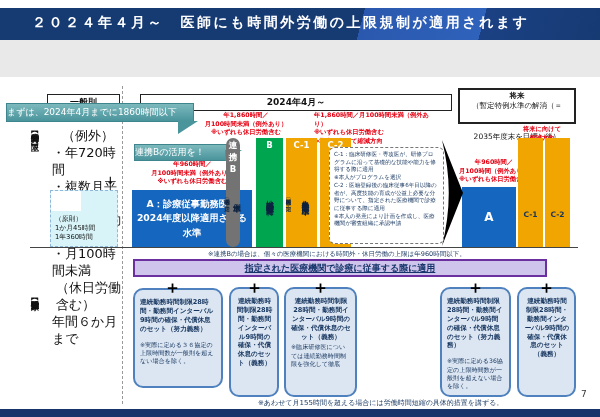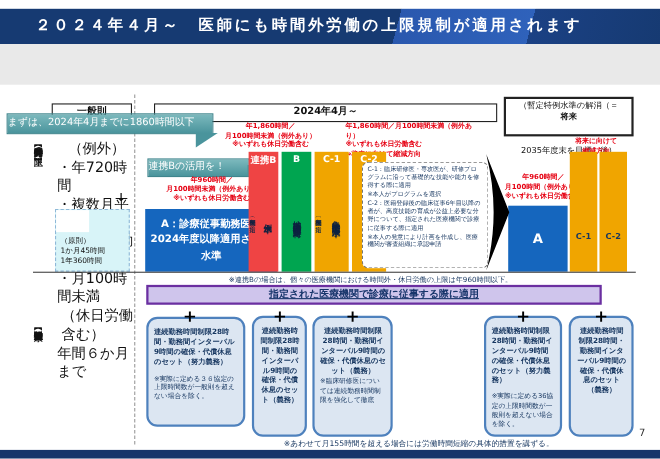--- a/index.html
+++ b/index.html
@@ -52,21 +52,21 @@
   .red-limit { left:448px; top:158px; width:92px; text-align:center; }
 
   .a-box { left:132px; top:190px; width:120px; height:57px; background:#1566be; color:#fff; font-weight:bold;
     font-size:9.3px; line-height:1.55; text-align:center; display:flex; align-items:center; justify-content:center; padding:2px; }
 
   .col { top:138px; height:109px; text-align:center; }
   .col-hdr { color:#fff; font-weight:bold; font-size:8.5px; padding-top:2px; height:15px; }
   .col-body { writing-mode:vertical-rl; margin:0 auto; color:#0d2240; font-weight:bold; font-size:7.5px; letter-spacing:1px; }
   .col-sub { writing-mode:vertical-rl; color:#0d2240; font-size:5.5px; font-weight:normal; }
   .col-body-wrap { display:flex; flex-direction:row-reverse; justify-content:center; height:90px; }
-  .renkei-col { left:226px; width:27px; background:#ef4444; }
+  .renkei-col { left:226px; width:14px; background:#737373;border-radius:13px; }
   .b-col { left:256px; width:27px; background:#00a550; }
   .c1-col { left:286px; width:31px; background:#f0a500; }
   .c2-col { left:320px; width:31px; background:#f0a500; }
 
   .c-note-box { left:329px; top:147px; width:115px; height:97px; background:#fff; border:1px dashed #777;
     border-radius:6px; padding:3px 4px; font-size:5.6px; line-height:1.38; color:#15355f; z-index:5; }
 
   .big-arrow { left:442px; top:140px; z-index:4; }
 
   .dn-arrow { top:146px; width:18px; height:30px; }
@@ -197,22 +197,22 @@
     <div>※本人がプログラムを選択</div>
     <div>C-2：医籍登録後の臨床従事6年目以降の者が、高度技能の育成が公益上必要な分野について、指定された医療機関で診療に従事する際に適用</div>
     <div>※本人の発意により計画を作成し、医療機関が審査組織に承認申請</div>
   </div>
 
   <svg class="abs big-arrow" width="22" height="107" viewBox="0 0 22 107">
     <path d="M0,0 C9,36 9,70 0,106 L21,53 Z" fill="#000"></path>
   </svg>
 
   <div class="abs hdr-box future-box">
+    <div>将来</div>
     <div style="font-weight:normal;">（暫定特例水準の解消（＝</div>
-    <div>将来</div>
     <div style="font-weight:normal;margin-top:21px;">2035年度末を目標）後）</div>
   </div>
   <div class="abs red-note red-shrink">
     <div>将来に向けて</div>
     <div>縮減方向</div>
   </div>
   <div class="abs dn-arrow dn-a1">
       <div class="shaft"></div>
       <div class="head"></div>
     </div>

